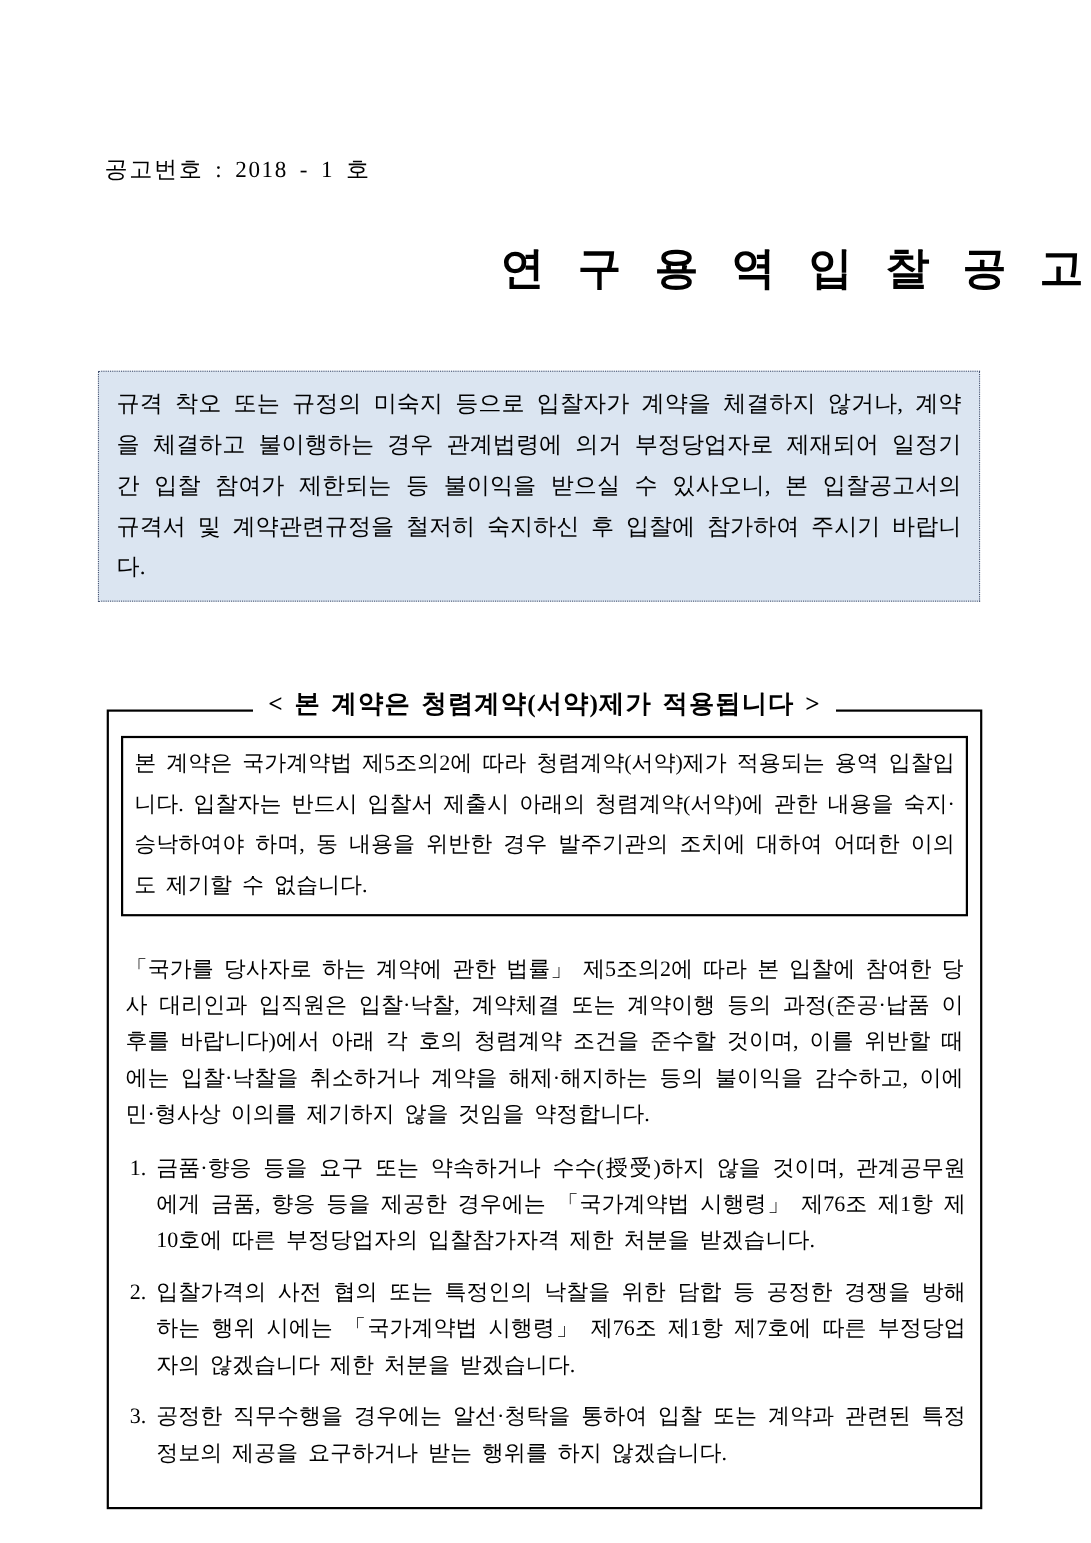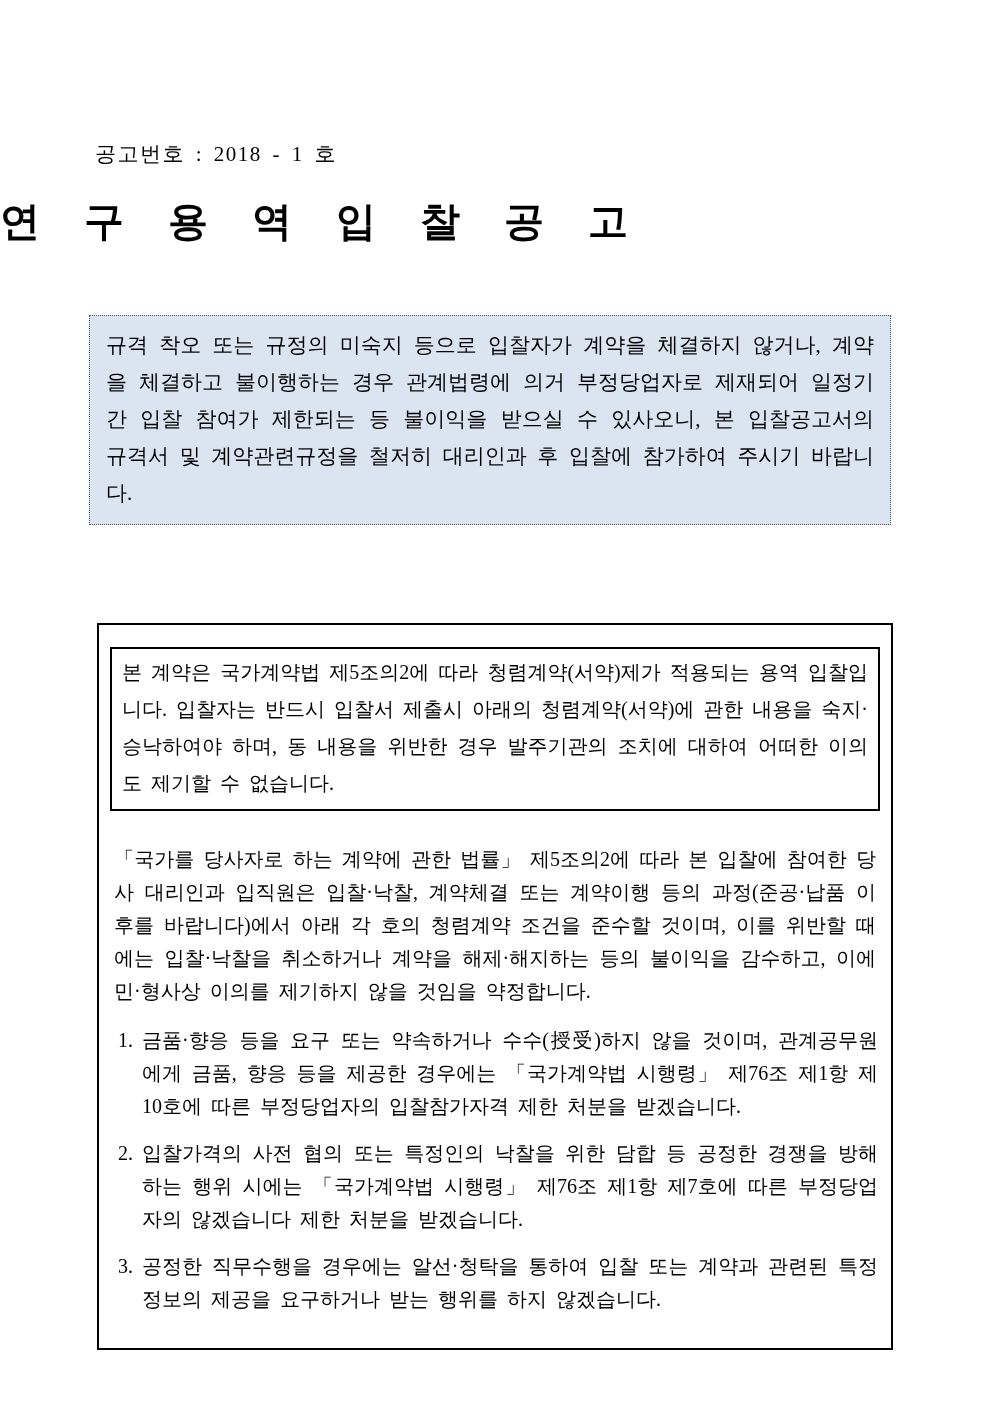--- a/index.html
+++ b/index.html
@@ -22,28 +22,27 @@
   .ann-no {
     padding-top: 140px;
     margin-left: 95px;
     font-size: 21px;
     letter-spacing: 1.5px;
     word-spacing: 4px;
   }
 
   
   .doc-title {
-    margin-top: 26px;
-    text-align: left;
+    margin-top: 48px;
+    text-align: right;
     font-size: 40px;
     font-weight: bold;
     letter-spacing: 7px;
     word-spacing: 6px;
     white-space: nowrap;
-    font-family: Liberation Mono, monospace;
   }
 
   
   .notice-box {
     margin-top: 66px;
     margin-left: 89px;
     width: 802px;
     background: #dbe5f1;
     border: 1px dotted #46526e;
     padding: 11px 16px 12px 16px;
@@ -127,25 +126,28 @@
 </head>
 <body>
 
 <div class="page">
 
   <div class="ann-no">공고번호 : 2018 - 1 호</div>
 
   <h1 class="doc-title">연 구 용 역 입 찰 공 고</h1>
 
   <div class="notice-box">
-    <p>규격 착오 또는 규정의 미숙지 등으로 입찰자가 계약을 체결하지 않거나, 계약을 체결하고 불이행하는 경우 관계법령에 의거 부정당업자로 제재되어 일정기간 입찰 참여가 제한되는 등 불이익을 받으실 수 있사오니, 본 입찰공고서의 규격서 및 계약관련규정을 철저히 대리인과 후 입찰에 참가하여 주시기 바랍니다.</p>
+    <p>규격 착오 또는 규정의 미숙지 등으로 입찰자가 계약을 체결하지 않거나, 계약을 체결하고 불이행하는 경우 관계법령에 의거 부정당업자로 제재되어 일정기간 입찰 참여가 제한되는 등 불이익을 받으실 수 있사오니, 본 입찰공고서의 규격서 및 계약관련규정을 철저히 숙지하신 후 입찰에 참가하여 주시기 바랍니다.</p>
   </div>
 
   <div class="contract-section">
 
+    <div class="section-heading">
+      <span>&lt; 본 계약은 청렴계약(서약)제가 적용됩니다 &gt;</span>
+    </div>
 
     <div class="inner-box">
       <p>본 계약은 국가계약법 제5조의2에 따라 청렴계약(서약)제가 적용되는 용역 입찰입니다. 입찰자는 반드시 입찰서 제출시 아래의 청렴계약(서약)에 관한 내용을 숙지·승낙하여야 하며, 동 내용을 위반한 경우 발주기관의 조치에 대하여 어떠한 이의도 제기할 수 없습니다.</p>
     </div>
 
     <p class="pledge-para">「국가를 당사자로 하는 계약에 관한 법률」 제5조의2에 따라 본 입찰에 참여한 당사 대리인과 입직원은 입찰·낙찰, 계약체결 또는 계약이행 등의 과정(준공·납품 이후를 바랍니다)에서 아래 각 호의 청렴계약 조건을 준수할 것이며, 이를 위반할 때에는 입찰·낙찰을 취소하거나 계약을 해제·해지하는 등의 불이익을 감수하고, 이에 민·형사상 이의를 제기하지 않을 것임을 약정합니다.</p>
 
     <div class="pledge-items">
 
       <div class="pledge-item">

